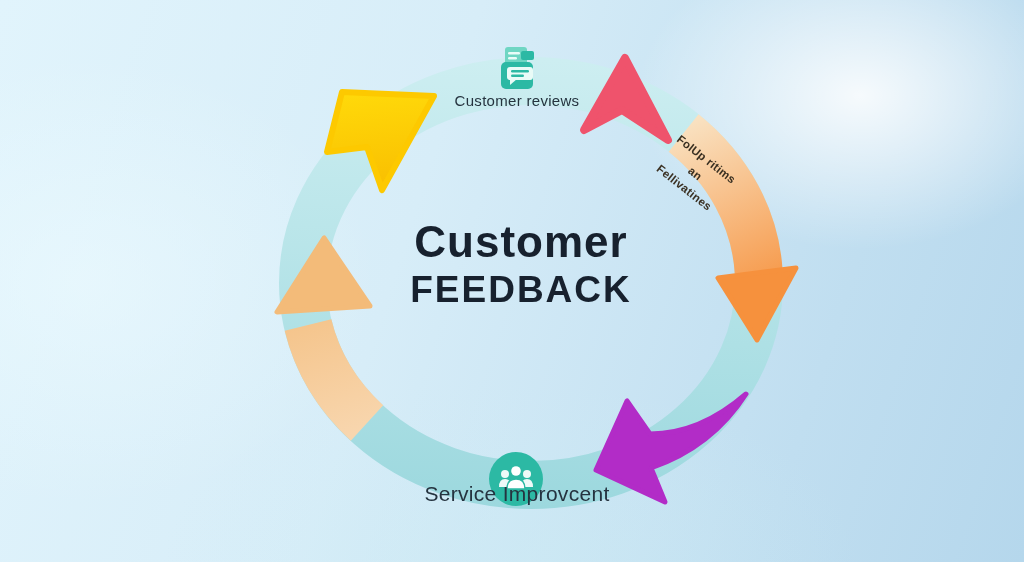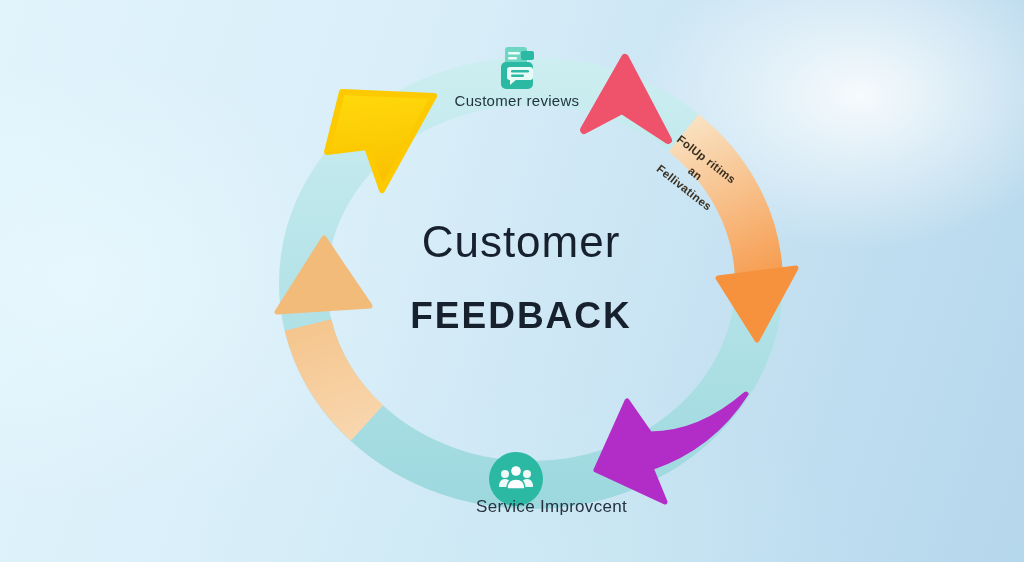--- a/index.html
+++ b/index.html
@@ -9,29 +9,29 @@
     background:
       radial-gradient(ellipse 320px 220px at 84% 17%, rgba(255,255,255,0.85), rgba(255,255,255,0) 70%),
       radial-gradient(ellipse 420px 320px at 8% 50%, rgba(238,251,255,0.55), rgba(238,251,255,0) 70%),
       radial-gradient(ellipse 500px 260px at 50% 100%, rgba(205,236,244,0.45), rgba(205,236,244,0) 70%),
       linear-gradient(108deg, #e1f4fc 0%, #d7edf8 40%, #c0def0 78%, #b5d7ec 100%);
   }
   .diagram-svg{position:absolute;left:0;top:0;}
   .title-block{
     position:absolute;left:351px;top:216px;width:340px;text-align:center;color:#17212e;
   }
-  .title-line1{font-size:44px;font-weight:400;letter-spacing:1px;line-height:1.18;}
-  .title-line2{font-size:37px;font-weight:700;letter-spacing:2px;line-height:1.18;margin-top:26px;}
+  .title-line1{font-size:44px;font-weight:700;letter-spacing:1px;line-height:1.18;}
+  .title-line2{font-size:37px;font-weight:700;letter-spacing:2px;line-height:1.18;}
   .title-line3{font-size:37px;font-weight:700;letter-spacing:2px;line-height:1.18;}
   .node-label{
     position:absolute;width:220px;text-align:center;font-size:15px;font-weight:500;
     color:#25333f;letter-spacing:0.3px;
   }
   .label-top{left:407px;top:92px;}
-  .label-bottom{left:407px;top:497px;font-size:17px;text-align:right;}
+  .label-bottom{left:407px;top:482px;font-size:21px;}
   .label-rotated{
     position:absolute;left:664px;top:116px;width:120px;text-align:center;
     transform:rotate(38deg);transform-origin:0 0;
     font-size:11.5px;font-weight:600;color:#3a3022;letter-spacing:0.3px;line-height:1.55;
   }
   .label-rotated span{display:block;}
   .icon-top{position:absolute;left:494px;top:44px;}
   .icon-bottom{position:absolute;left:488px;top:451px;}
   .arrow-red-shape{stroke:#ef536c;stroke-width:8;stroke-linejoin:round;}
   .arrow-yellow-shape{stroke:#fdc900;stroke-width:6;stroke-linejoin:round;}

